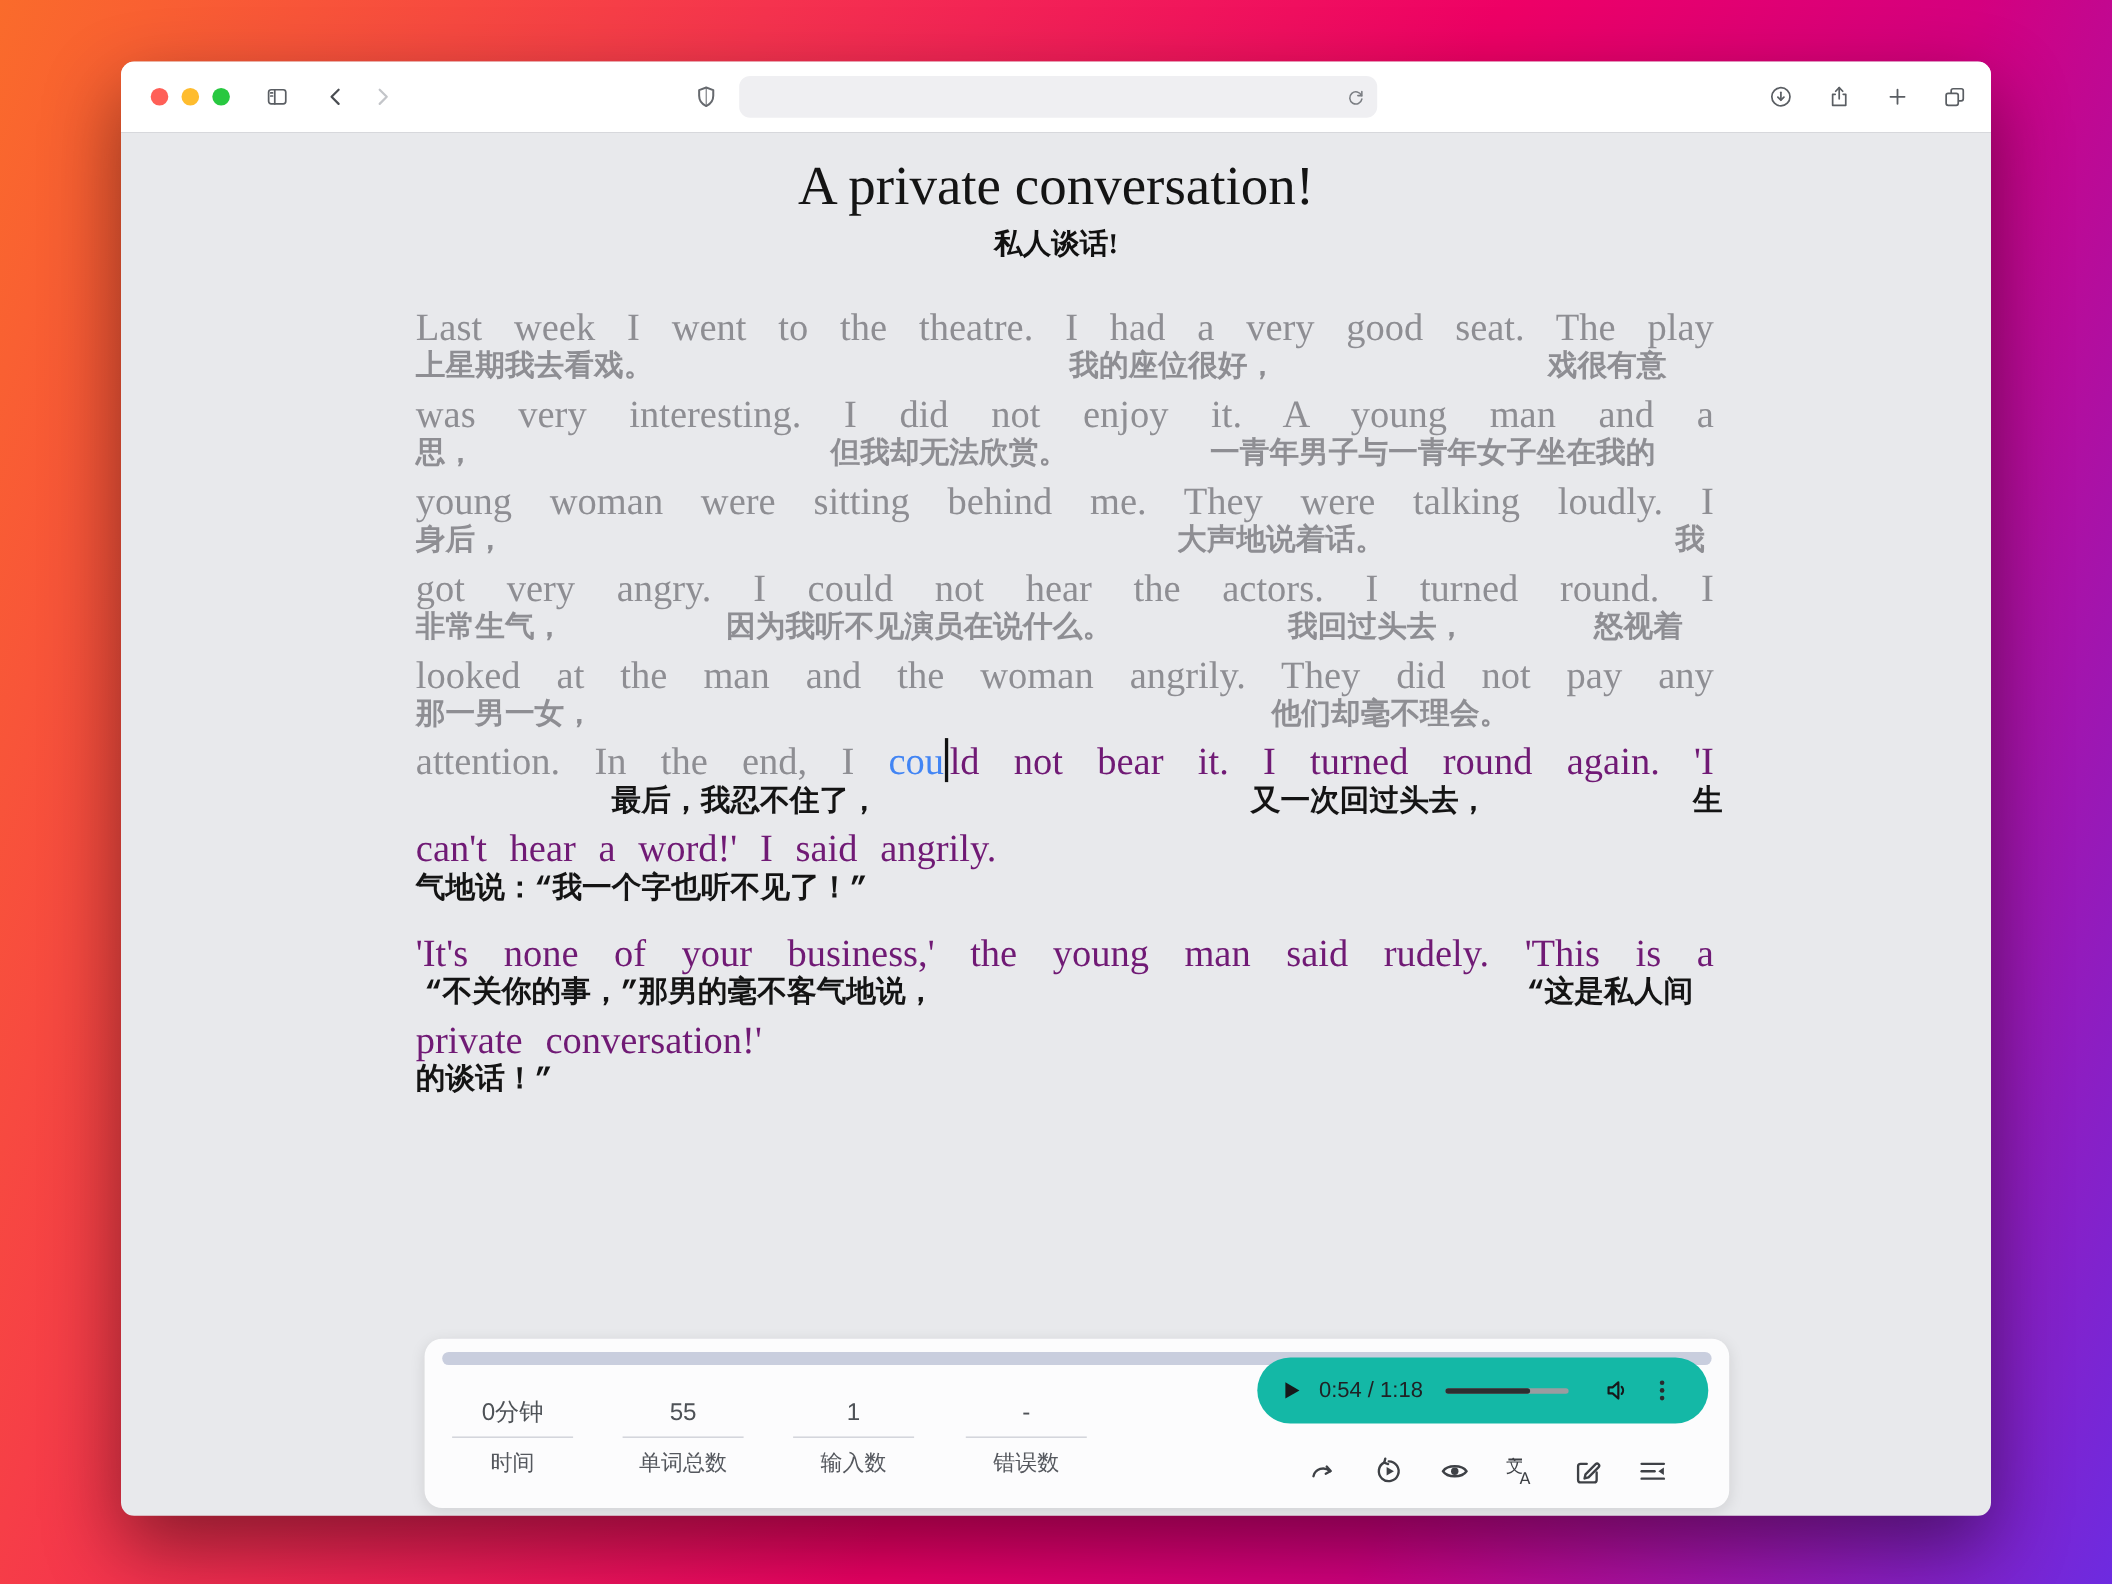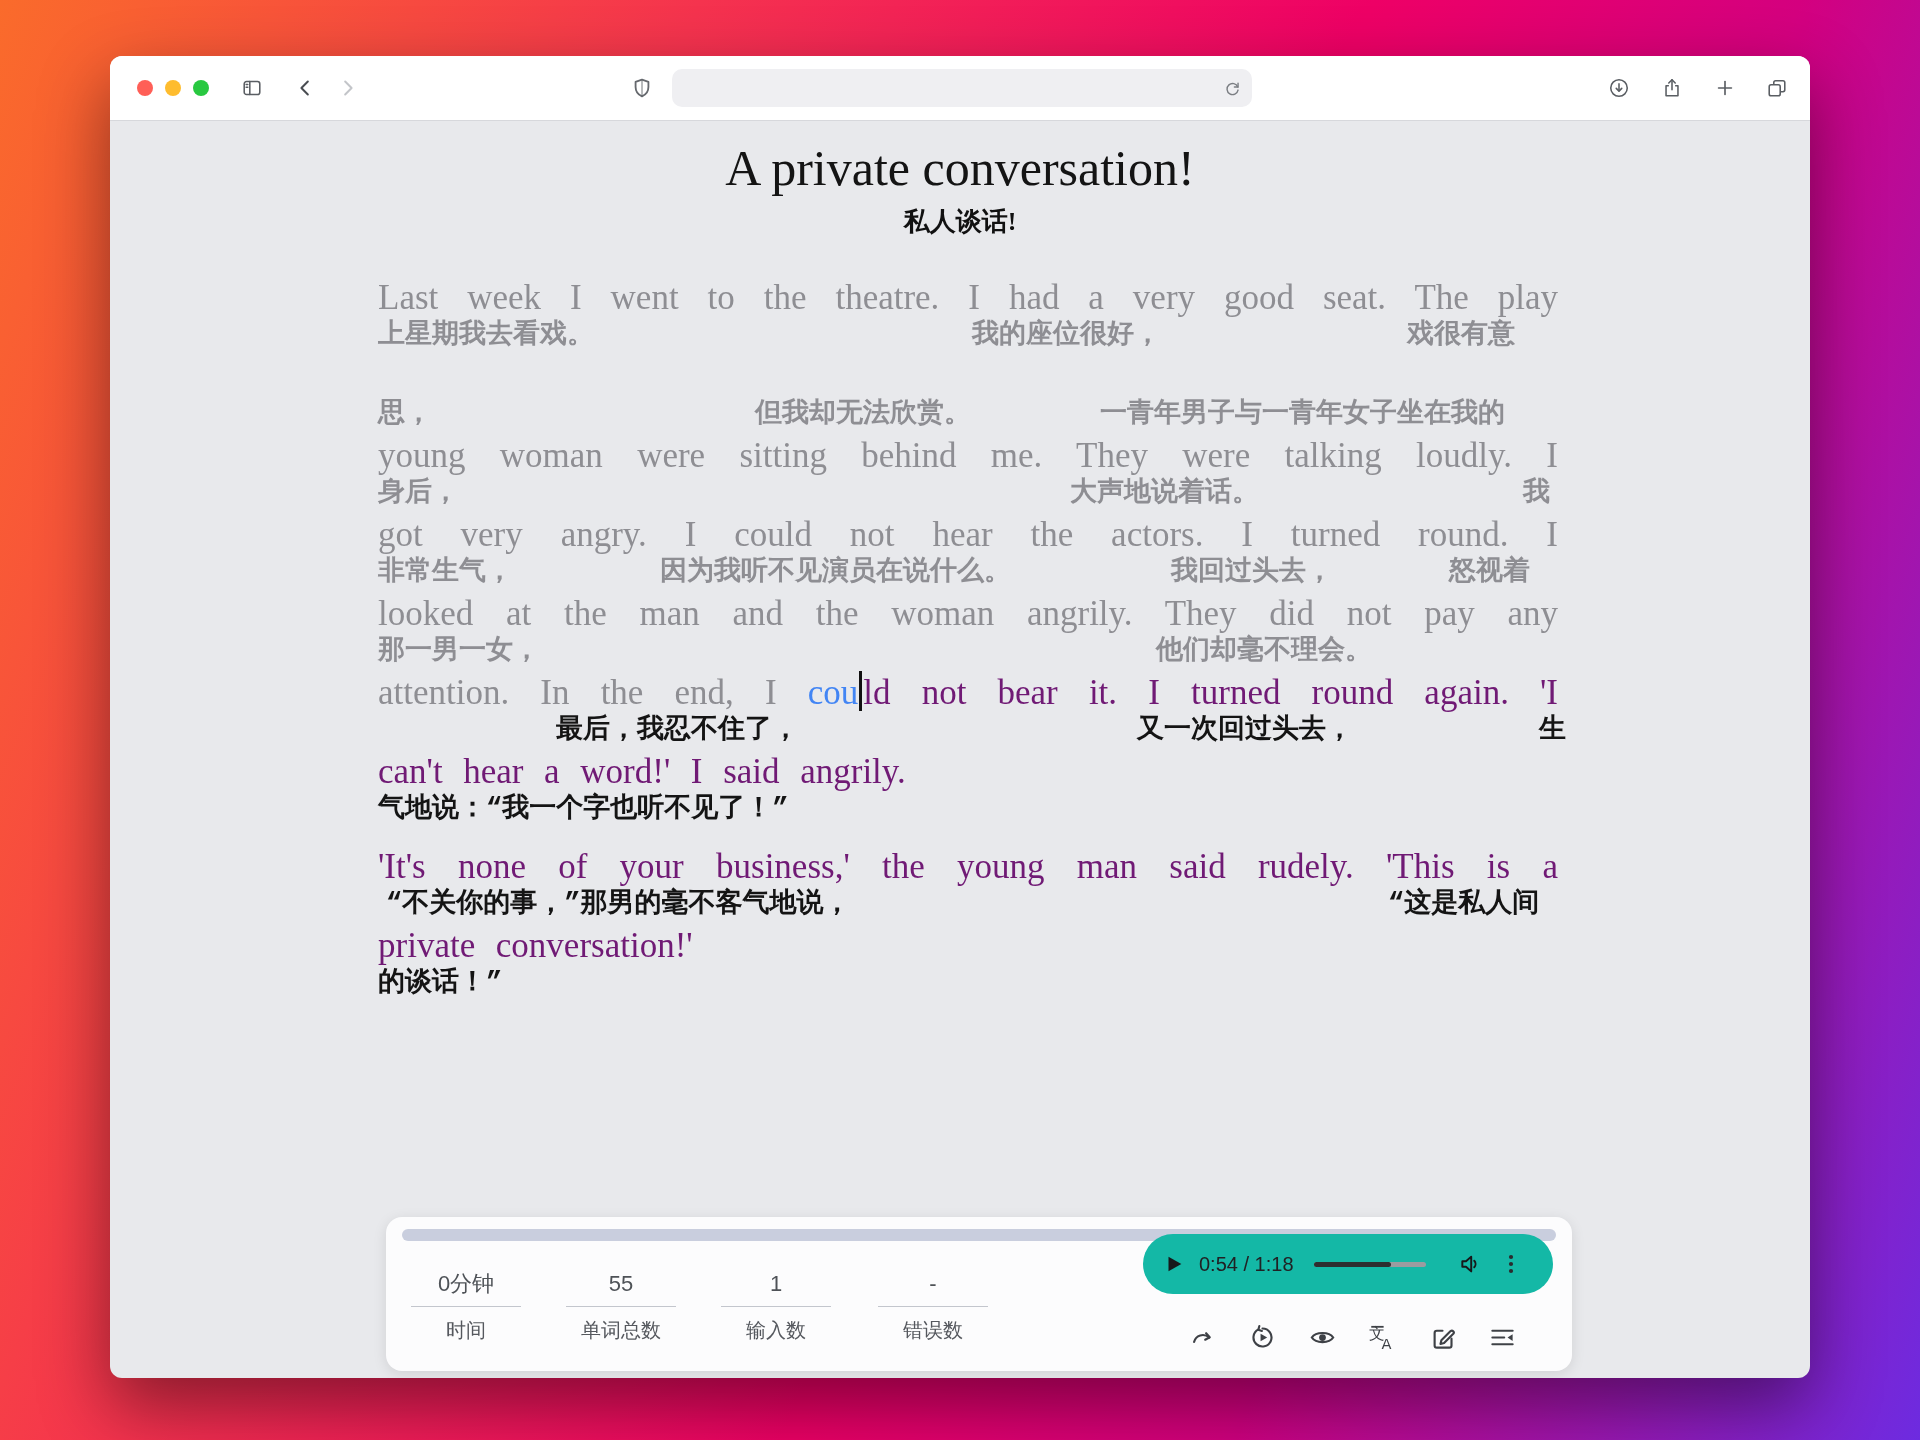--- a/index.html
+++ b/index.html
@@ -140,20 +140,21 @@
         <div class="pair">
           <div class="en"><span class="t-gray">Last week I went to the theatre. I had a very good seat. The play</span></div>
           <div class="zh zh-gray">
             <span style="left:0">上星期我去看戏。</span>
             <span style="left:594px">我的座位很好，</span>
             <span style="left:1029px">戏很有意</span>
           </div>
         </div>
 
         <div class="pair">
+          <div class="en"><span class="t-gray">was very interesting. I did not enjoy it. A young man and a</span></div>
           <div class="zh zh-gray">
             <span style="left:0">思，</span>
             <span style="left:377px">但我却无法欣赏。</span>
             <span style="left:722px">一青年男子与一青年女子坐在我的</span>
           </div>
         </div>
 
         <div class="pair">
           <div class="en"><span class="t-gray">young woman were sitting behind me. They were talking loudly. I</span></div>
           <div class="zh zh-gray">

